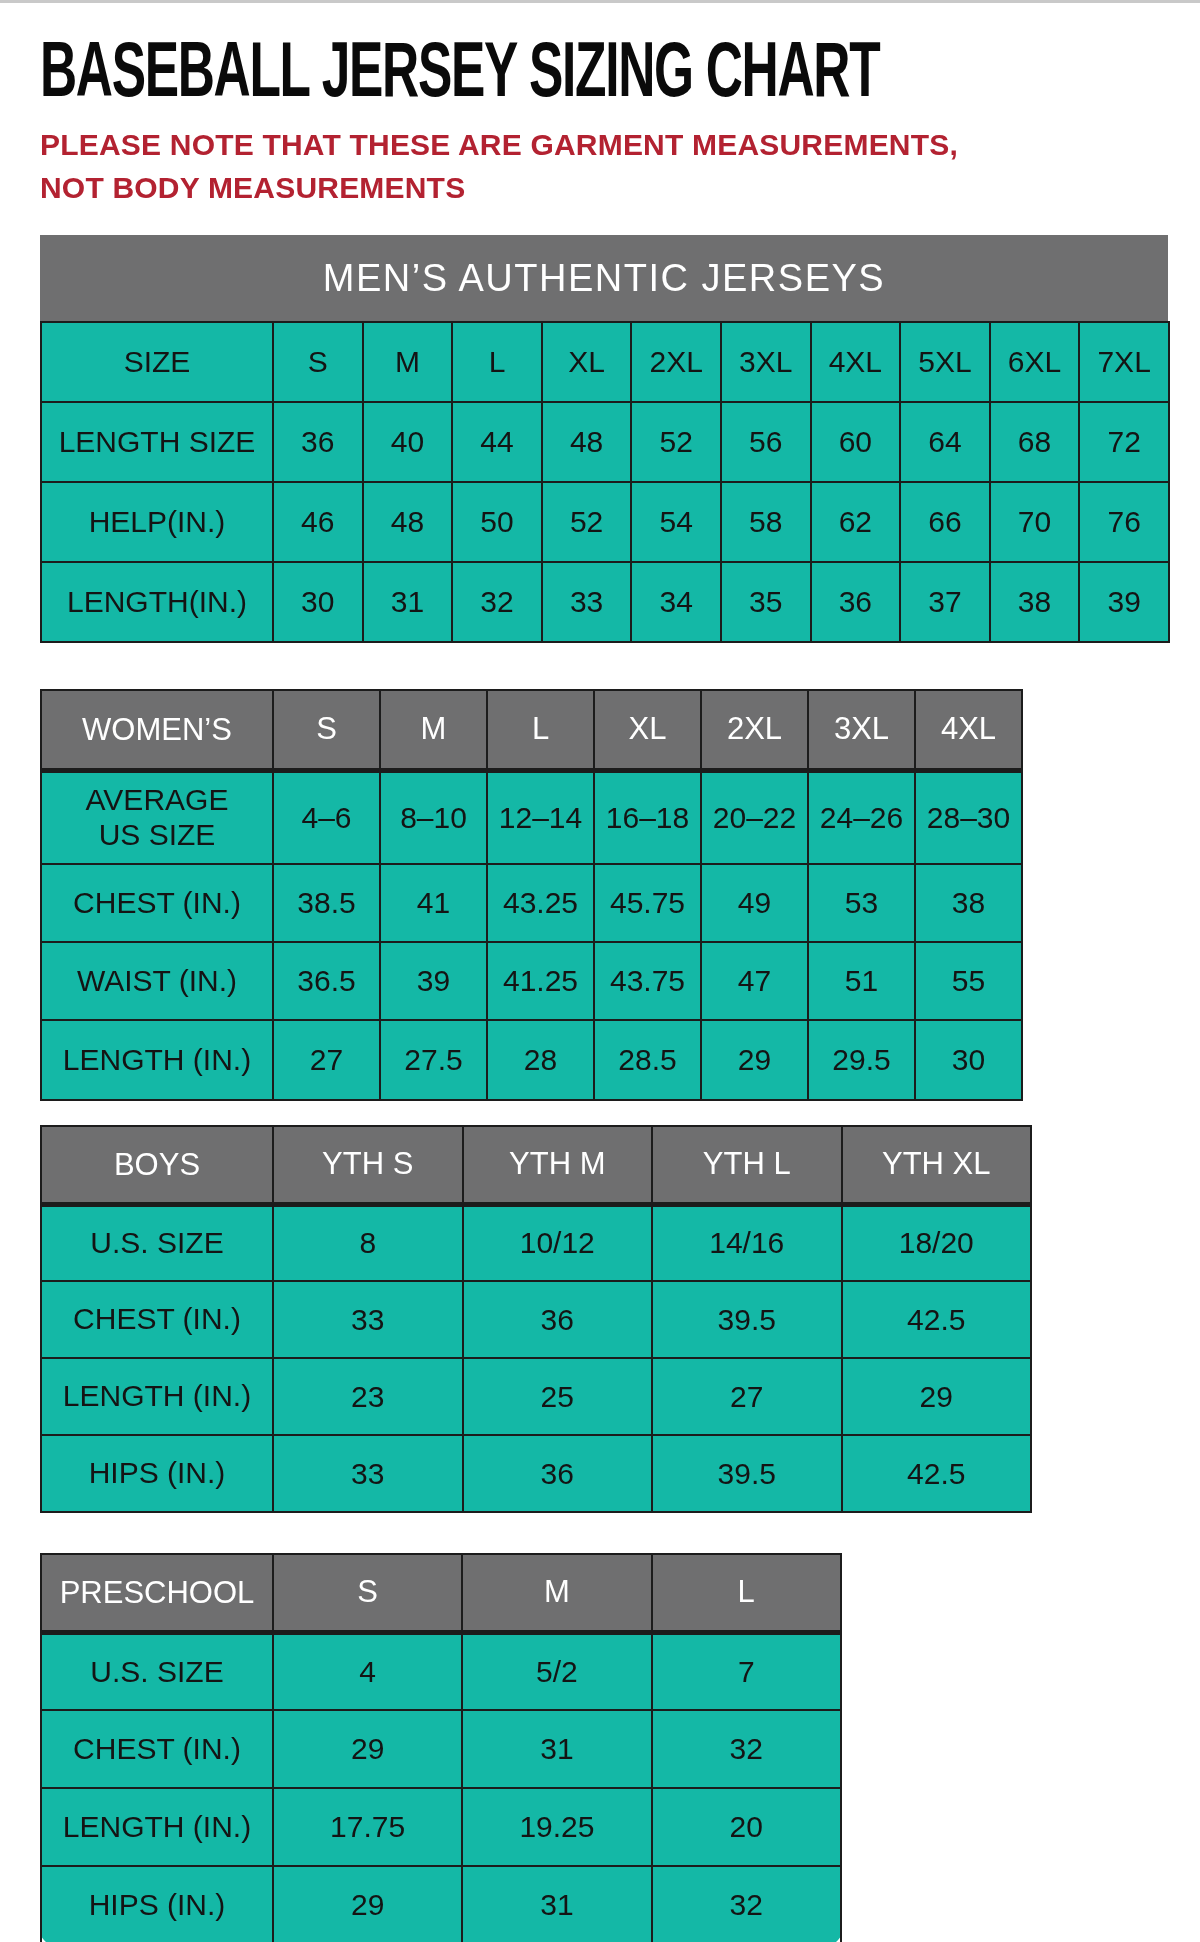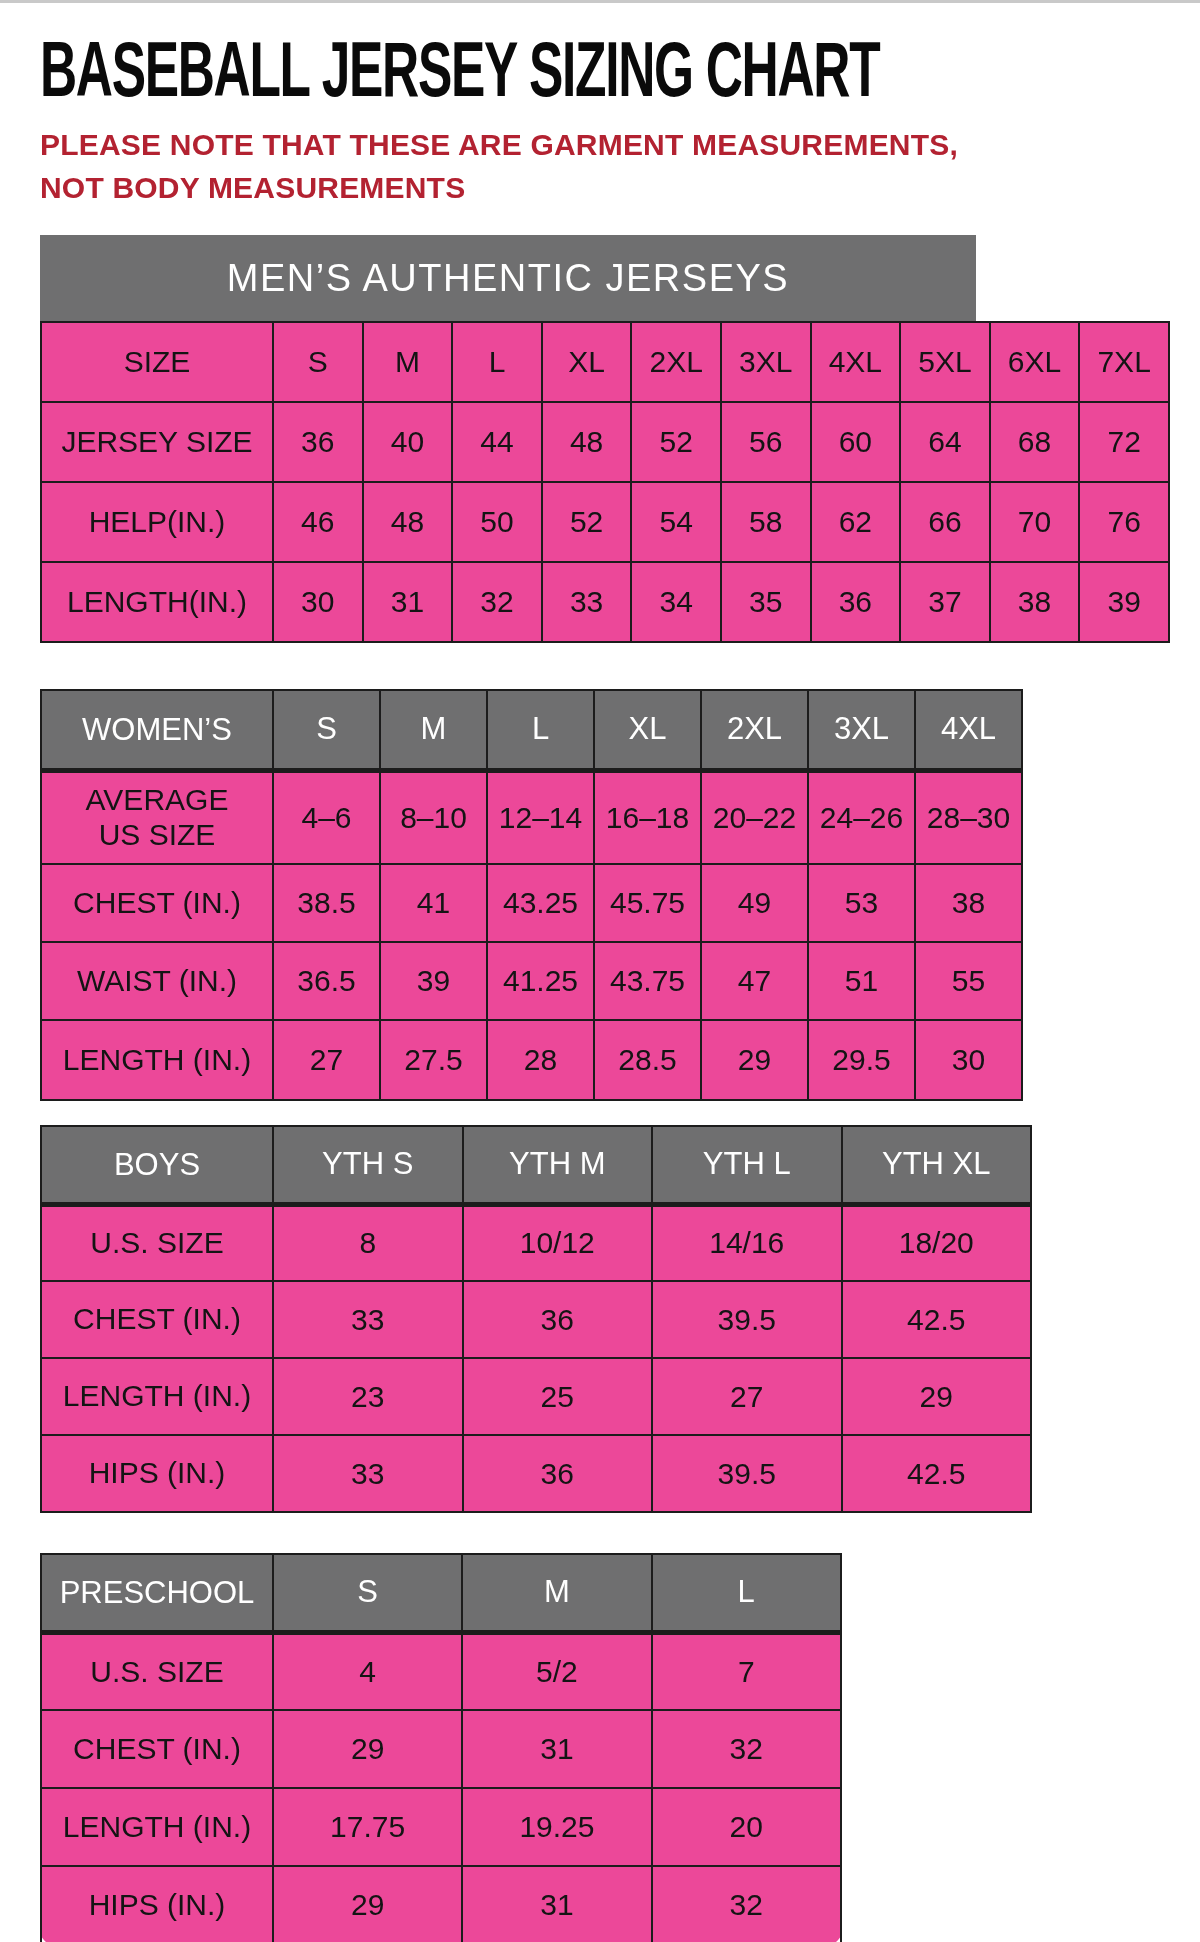--- a/index.html
+++ b/index.html
@@ -25,28 +25,28 @@
     color: #b32231; font-weight: 700; font-size: 30px;
     line-height: 1.42; max-width: 930px; margin-top: 16px; letter-spacing: 0.2px;
   }
   .footer-note {
     color: #bc2030; font-weight: 700; font-size: 26.5px;
     margin-top: 16px; white-space: nowrap; letter-spacing: 0.2px;
   }
 
   
   .banner {
-    width: 936px; height: 86px; margin-top: 26px;
+    width: 1128px; height: 86px; margin-top: 26px;
     background: #6f6f70; color: #ffffff;
     display: flex; align-items: center; justify-content: center;
     font-size: 38px; font-weight: 400; letter-spacing: 1.5px;
   }
 
   
-  table { border-collapse: collapse; table-layout: fixed; background: #ec4899; }
+  table { border-collapse: collapse; table-layout: fixed; background: #14b8a6; }
   td {
     border: 2px solid #1c1c1c; text-align: center; vertical-align: middle;
     font-size: 30px; color: #141414; overflow: hidden;
   }
   td.l { white-space: pre-line; line-height: 1.15; }
   tr.g td {
     background: #6f6f70; color: #ffffff; font-size: 31px;
     border-bottom-width: 5px;
   }
 
@@ -90,21 +90,21 @@
       <td>L</td>
       <td>XL</td>
       <td>2XL</td>
       <td>3XL</td>
       <td>4XL</td>
       <td>5XL</td>
       <td>6XL</td>
       <td>7XL</td>
     </tr>
     <tr>
-      <td class="l">JERSEY SIZE</td>
+      <td class="l">LENGTH SIZE</td>
       <td>36</td>
       <td>40</td>
       <td>44</td>
       <td>48</td>
       <td>52</td>
       <td>56</td>
       <td>60</td>
       <td>64</td>
       <td>68</td>
       <td>72</td>

